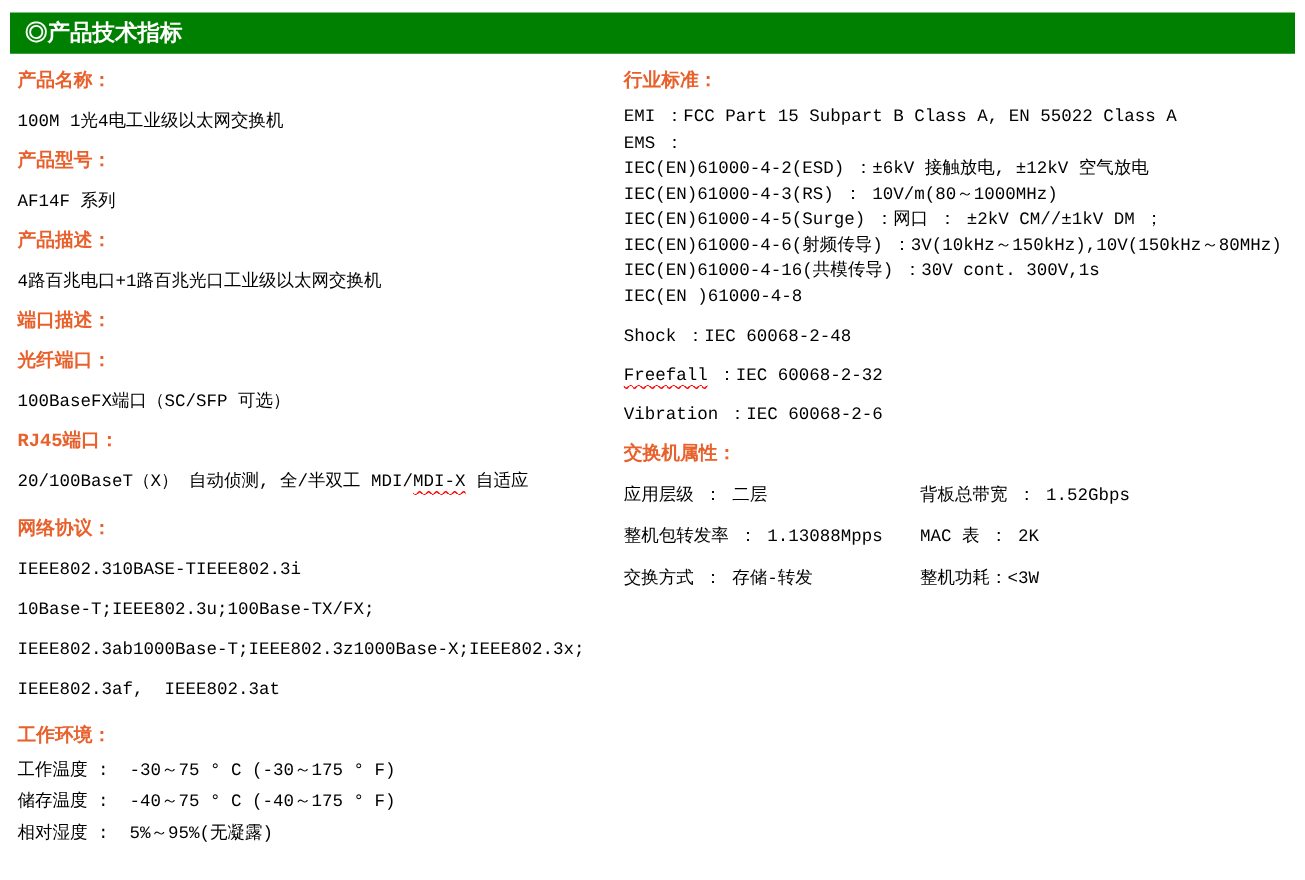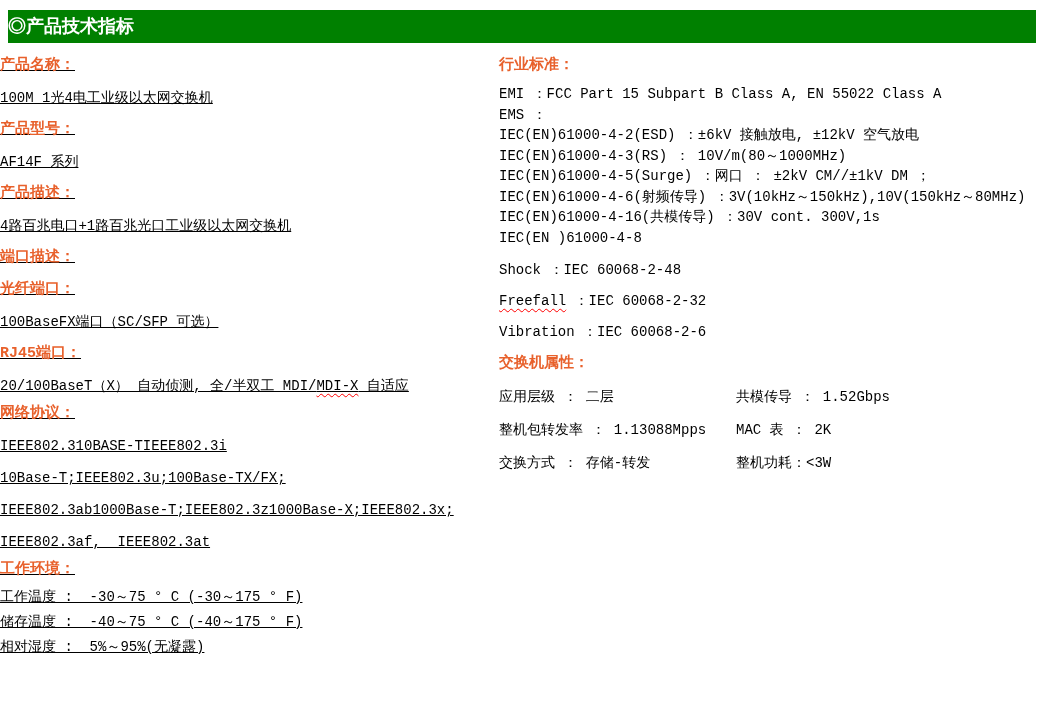--- a/index.html
+++ b/index.html
@@ -12,50 +12,50 @@
     height: 704px;
     overflow: hidden;
     color: #000000;
     font-family: "Liberation Mono", "DejaVu Sans Mono", monospace;
     font-size: 14px;
   }
   .header-bar {
     margin: 10px 8px 0 8px;
     height: 33px;
     line-height: 33px;
-    padding: 0 0;
+    padding: 0 12px;
     background: #008000;
     color: #ffffff;
     font-weight: bold;
     font-size: 18px;
     font-family: "Liberation Sans", sans-serif;
   }
   .columns {
     display: flex;
     align-items: flex-start;
   }
   .col-left {
     flex: none;
     width: 499px;
     box-sizing: border-box;
-    text-decoration: underline;
+    padding-left: 14px;
   }
   .col-right {
     flex: 1;
     min-width: 0;
     padding-right: 16px;
   }
   .h {
     color: #e8612c;
     font-weight: bold;
     font-size: 15px;
     line-height: 18px;
     margin: 14px 0 0 0;
   }
-  .h.cmp { margin-top: 10px; }
+  .h.cmp { margin-top: 20px; }
   .val {
     margin: 14px 0 0 0;
     line-height: 18px;
     white-space: pre-wrap;
   }
   .tight {
     margin: 4px 0 0 0;
     line-height: 21px;
     white-space: pre-wrap;
   }
@@ -142,21 +142,21 @@
     </div>
 
     <div class="para">Shock ：IEC 60068-2-48</div>
     <div class="para"><span class="squiggle">Freefall</span><span> ：IEC 60068-2-32</span></div>
     <div class="para">Vibration ：IEC 60068-2-6</div>
 
     <div class="h">交换机属性：</div>
 
     <div class="attr-row">
       <span>应用层级 ： 二层</span>
-      <span>共模传导 ： 1.52Gbps</span>
+      <span>背板总带宽 ： 1.52Gbps</span>
     </div>
     <div class="attr-row">
       <span>整机包转发率 ： 1.13088Mpps</span>
       <span>MAC 表 ： 2K</span>
     </div>
     <div class="attr-row">
       <span>交换方式 ： 存储-转发</span>
       <span>整机功耗：&lt;3W</span>
     </div>
 

